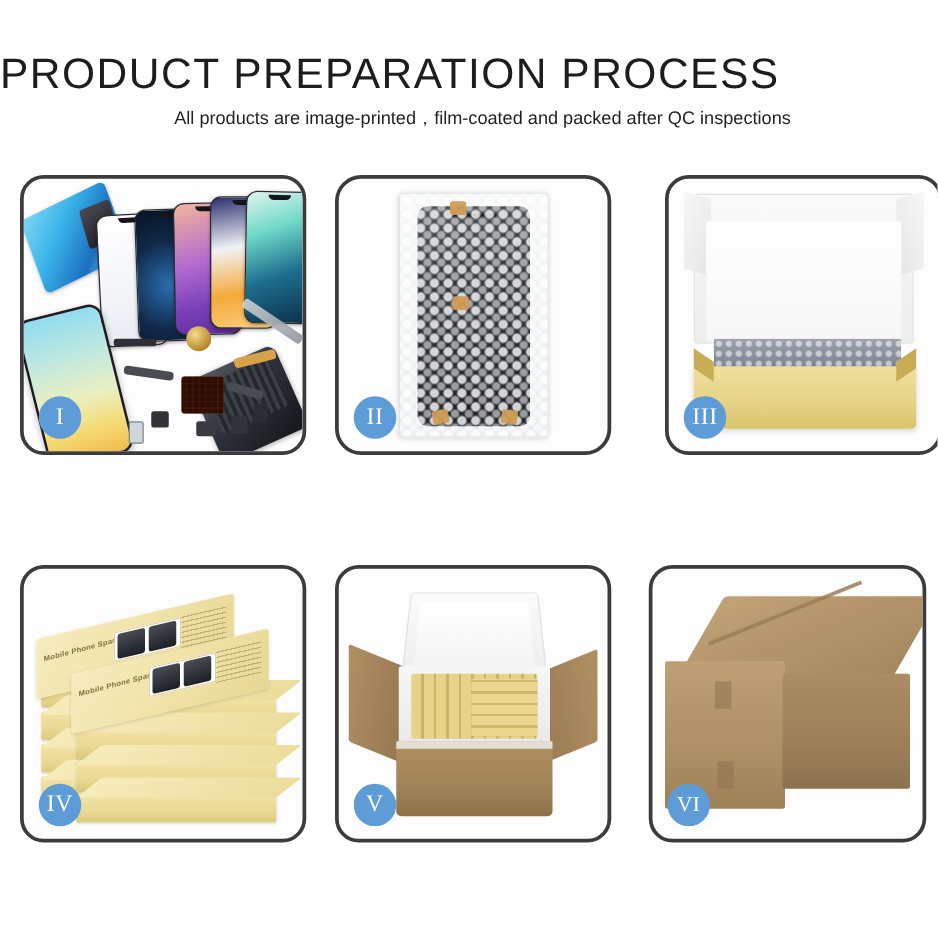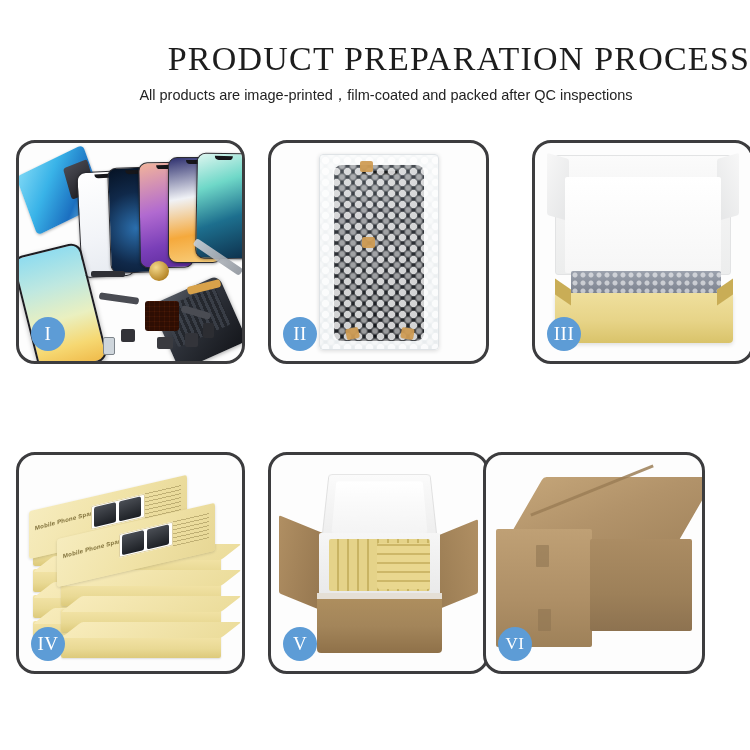--- a/index.html
+++ b/index.html
@@ -11,29 +11,29 @@
   }
   #page {
     position: relative;
     width: 750px; height: 750px;
     background: #ffffff;
   }
 
   
   #header { position: absolute; left: 0; top: 0; width: 750px; }
   #title {
-    text-align: right;
+    text-align: left;
     font-size: 34px;
     letter-spacing: 1.2px;
     font-weight: 400;
     color: #1d1d1d;
     margin-top: 42px;
     line-height: 1;
     white-space: nowrap;
-    font-family: Liberation Serif, serif;
+    font-family: Liberation Sans, sans-serif;
   }
   #subtitle {
     text-align: center;
     font-size: 14.5px;
     color: #232323;
     margin-top: 12px;
     line-height: 1;
     white-space: nowrap;
     font-family: "Liberation Sans", sans-serif;
     margin-left: 22px;
@@ -50,25 +50,25 @@
     overflow: hidden;
   }
   .panel-inner {
     position: absolute;
     inset: 0;
     overflow: hidden;
     border-radius: 16px;
   }
   
   .p1 { left: 16px;  top: 140px; width: 229px; height: 224px; }
-  .p2 { left: 268px; top: 140px; width: 221px; height: 224px; }
+  .p2 { left: 268px; top: 140px; width: 221px; height: 224px; border-radius: 21px; }
   .p3 { left: 532px; top: 140px; width: 222px; height: 224px; text-align: right; }
   .p4 { left: 16px;  top: 452px; width: 229px; height: 222px; }
   .p5 { left: 268px; top: 452px; width: 221px; height: 222px; }
-  .p6 { left: 483px; top: 452px; width: 222px; height: 222px; }
+  .p6 { left: 519px; top: 452px; width: 222px; height: 222px; }
 
   .badge {
     position: absolute;
     left: 12px; bottom: 10px;
     width: 34px; height: 34px;
     border-radius: 50%;
     background: #5d9cd6;
     color: #ffffff;
     font-family: "Liberation Serif", serif;
     font-size: 19px;

